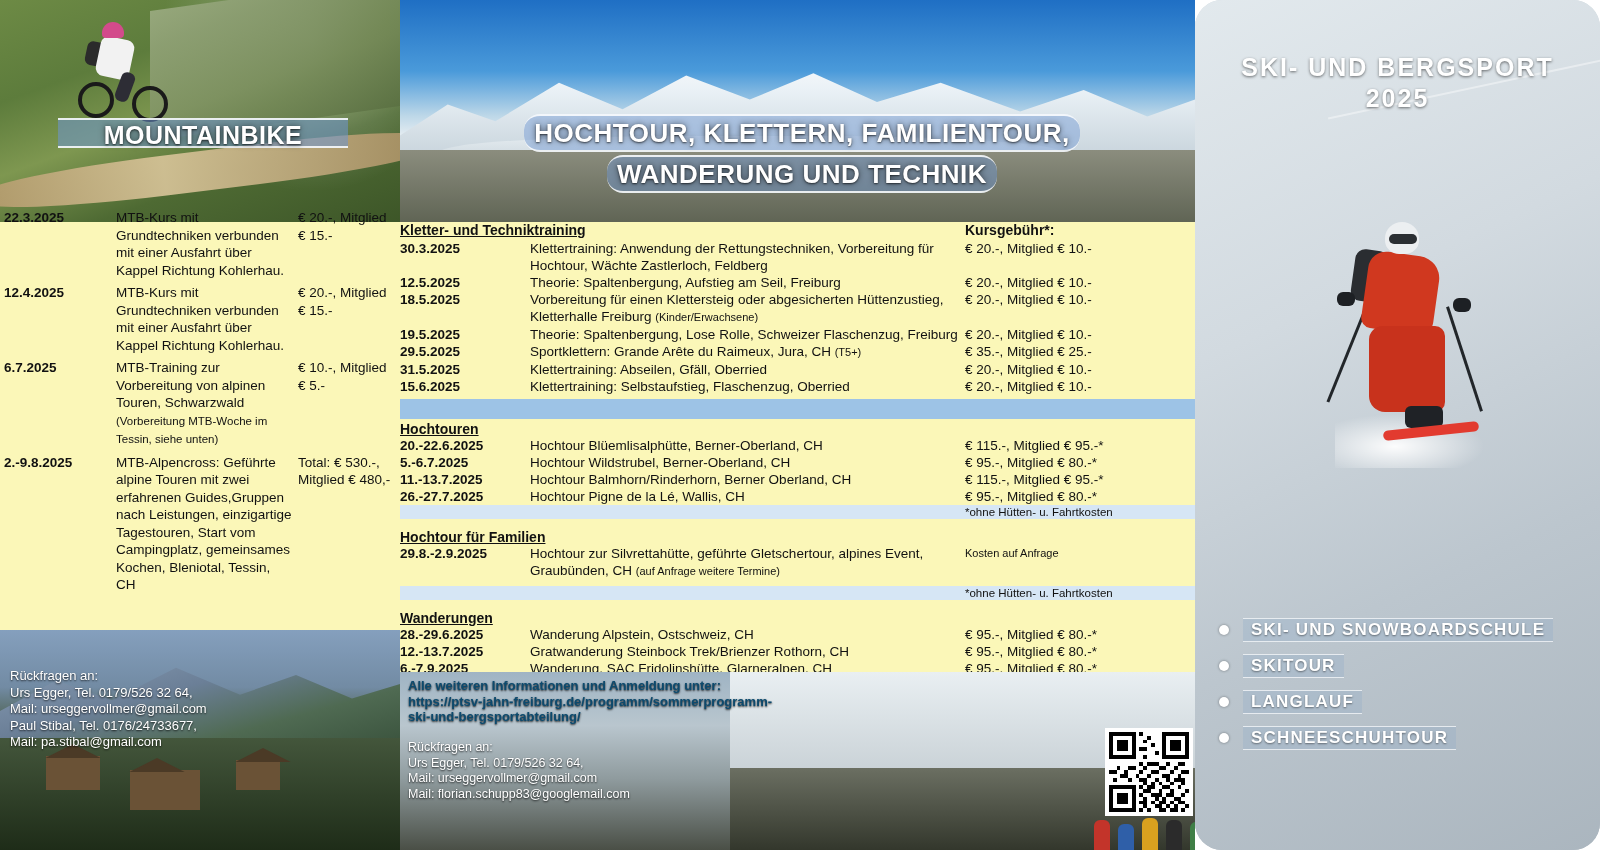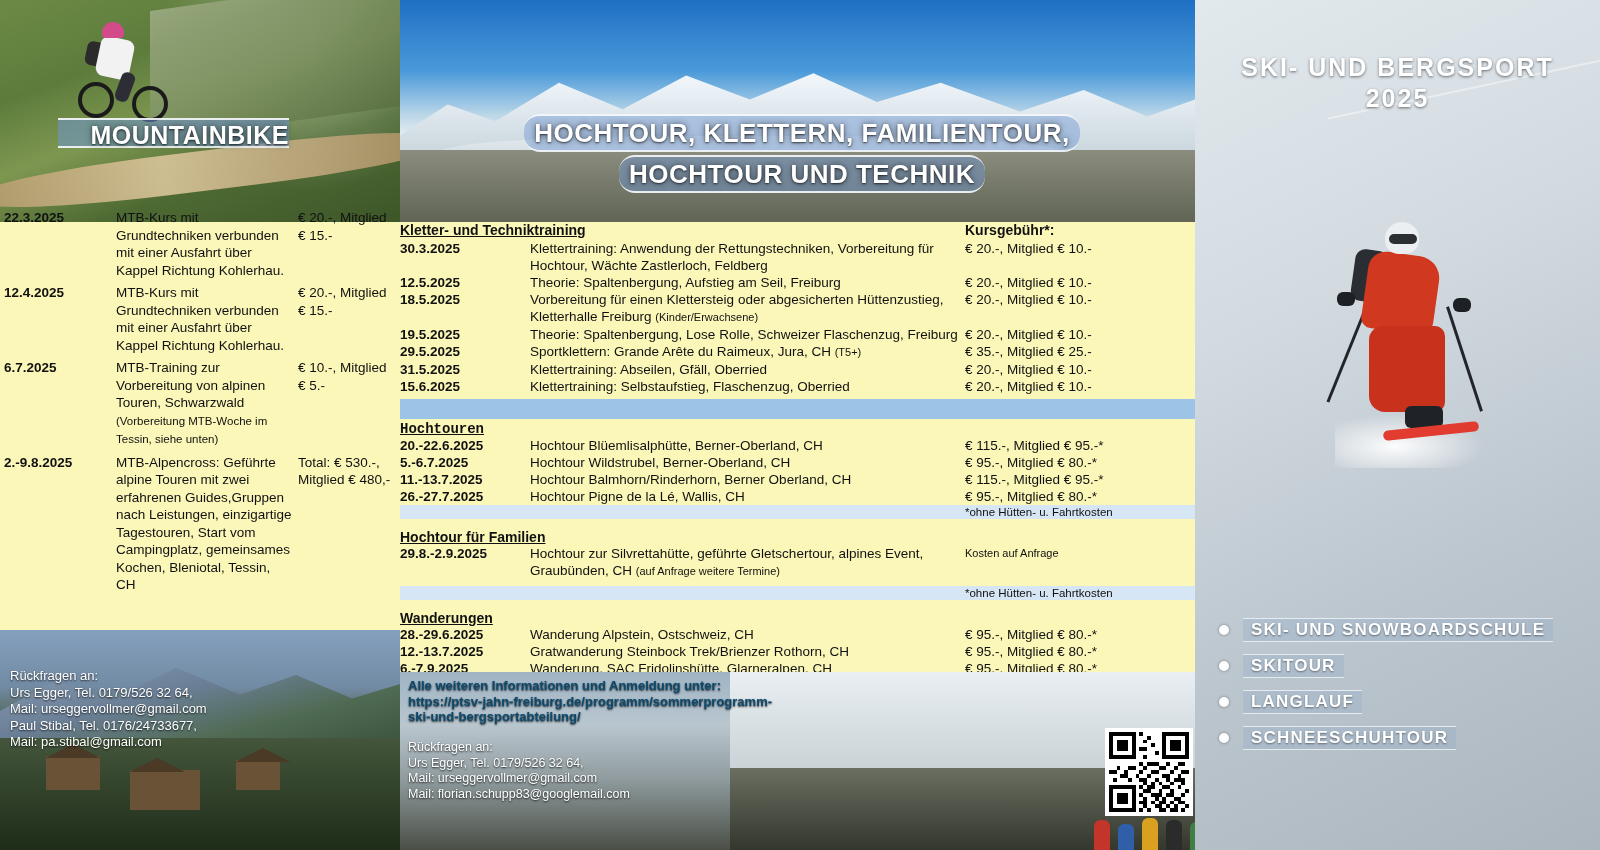--- a/index.html
+++ b/index.html
@@ -41,25 +41,25 @@
   .col1-photo .biker .leg { position:absolute; left:48px; top:52px; width:14px; height:30px; background:#2d2d35; border-radius:6px; transform:rotate(20deg); }
   .col1-photo .biker .wheel { position:absolute; width:36px; height:36px; border:4px solid #1a1a1a; border-radius:50%; }
   .col1-photo .biker .w1 { left:8px; top:62px; }
   .col1-photo .biker .w2 { left:62px; top:66px; }
 
   .banner {
     position:absolute; color:#fff; font-weight:bold; letter-spacing:.5px;
     text-shadow:0 0 6px rgba(0,0,0,.55), 0 1px 2px rgba(0,0,0,.6);
   }
   .banner-mtb {
-    left:58px; top:118px; width:231px; height:30px;
+    left:58px; top:118px; width:290px; height:30px;
     background:rgba(110,150,210,.55);
     border-top:2px solid rgba(255,255,255,.85);
     border-bottom:2px solid rgba(255,255,255,.85);
-    font-size:25px; line-height:30px; text-align:right;
+    font-size:25px; line-height:30px; text-align:center;
   }
 
   .mtb-table { position:absolute; left:0; top:204px; width:400px; font-size:13.5px; color:#111; }
   .mtb-row { display:flex; padding:0 4px; }
   .mtb-date { width:112px; font-weight:bold; line-height:17.5px; padding-top:2px; }
   .mtb-desc { width:182px; line-height:17.5px; padding-top:2px; padding-right:6px; }
   .mtb-price { width:98px; line-height:17.5px; padding-top:2px; }
   .small { font-size:11.5px; }
 
   .col1-bottom-photo {
@@ -136,21 +136,21 @@
   .col2-bottom-photo .darkrock { position:absolute; left:330px; top:96px; width:465px; height:82px; background:linear-gradient(180deg,#6b6f62,#33372c); }
   .col2-bottom-photo .people { position:absolute; left:690px; top:112px; width:300px; height:70px; }
   .col2-bottom-photo .p { position:absolute; bottom:0; width:16px; height:34px; border-radius:6px 6px 2px 2px; }
   .qr {
     position:absolute; left:705px; top:728px; width:88px; height:88px; background:#fff; padding:4px;
   }
   .qr svg { display:block; }
 
   
   .col3 { position:absolute; left:1195px; top:0; width:405px; height:850px; overflow:hidden;
-    background:linear-gradient(180deg,#cfd8de 0%, #c2ccd4 25%, #b7c2cb 55%, #aab6bf 100%); }
+    background:linear-gradient(180deg,#cfd8de 0%, #c2ccd4 25%, #b7c2cb 55%, #aab6bf 100%);border-radius:27px; }
   .col3 .slope { position:absolute; left:-40px; top:0; width:520px; height:850px;
     background:linear-gradient(155deg,#e3eaee 0%, #d2dae0 35%, #bcc6ce 65%, #a9b4bd 100%); }
   .col3 .track { position:absolute; left:150px; top:80px; width:340px; height:200px; border-top:2px solid rgba(255,255,255,.6); transform:rotate(-12deg); opacity:.7; }
   .col3-title {
     position:absolute; left:0; top:52px; width:405px; text-align:center;
     color:#fff; font-size:25px; font-weight:bold; letter-spacing:2px; line-height:31px;
     text-shadow:0 1px 3px rgba(0,0,0,.55);
   }
   .skier { position:absolute; left:118px; top:200px; width:200px; height:300px; }
   .skier .jacket { position:absolute; left:52px; top:54px; width:72px; height:78px; background:#d0381f; border-radius:18px 22px 14px 10px; transform:rotate(8deg); }
@@ -238,21 +238,21 @@
     </div>
   </div>
 
   <div class="col2">
     <div class="col2-photo">
       <div class="snowpeaks"></div>
       <div class="glacier"></div>
       <div class="rockridge"></div>
       <div class="banner banner-center">
         <div><span class="line">HOCHTOUR, KLETTERN, FAMILIENTOUR,</span></div>
-        <div><span class="line">HOCHTOUR UND TECHNIK</span></div>
+        <div><span class="line">WANDERUNG UND TECHNIK</span></div>
       </div>
     </div>
 
     <div class="c2-body">
 
       <div class="row" style="margin-bottom:2px;">
         <div style="width:565px; padding-left:0;" class="sec-head">Kletter- und Techniktraining</div>
         <div class="fee-head">Kursgebühr*:</div>
       </div>
 
@@ -293,21 +293,21 @@
         <div class="c-price">€ 20.-, Mitglied € 10.-</div>
       </div>
       <div class="row">
         <div class="c-date">15.6.2025</div>
         <div class="c-desc">Klettertraining: Selbstaufstieg, Flaschenzug, Oberried</div>
         <div class="c-price">€ 20.-, Mitglied € 10.-</div>
       </div>
 
       <div class="bar" style="margin-top:4px;"></div>
 
-      <div class="sec-head" style="margin-top:2px;font-family:Liberation Mono, monospace;">Hochtouren</div>
+      <div class="sec-head" style="margin-top:2px;">Hochtouren</div>
       <div class="row">
         <div class="c-date">20.-22.6.2025</div>
         <div class="c-desc">Hochtour Blüemlisalphütte, Berner-Oberland, CH</div>
         <div class="c-price">€ 115.-, Mitglied € 95.-*</div>
       </div>
       <div class="row">
         <div class="c-date">5.-6.7.2025</div>
         <div class="c-desc">Hochtour Wildstrubel, Berner-Oberland, CH</div>
         <div class="c-price">€ 95.-, Mitglied € 80.-*</div>
       </div>

